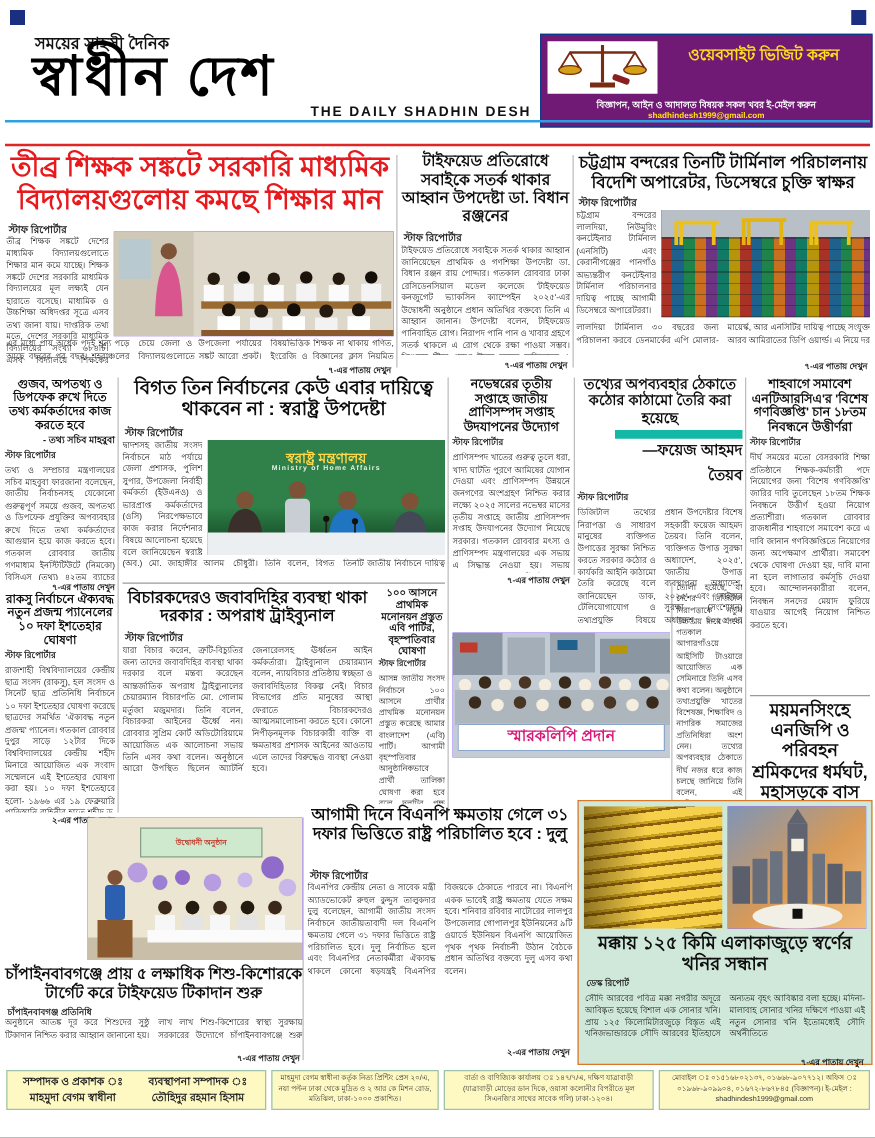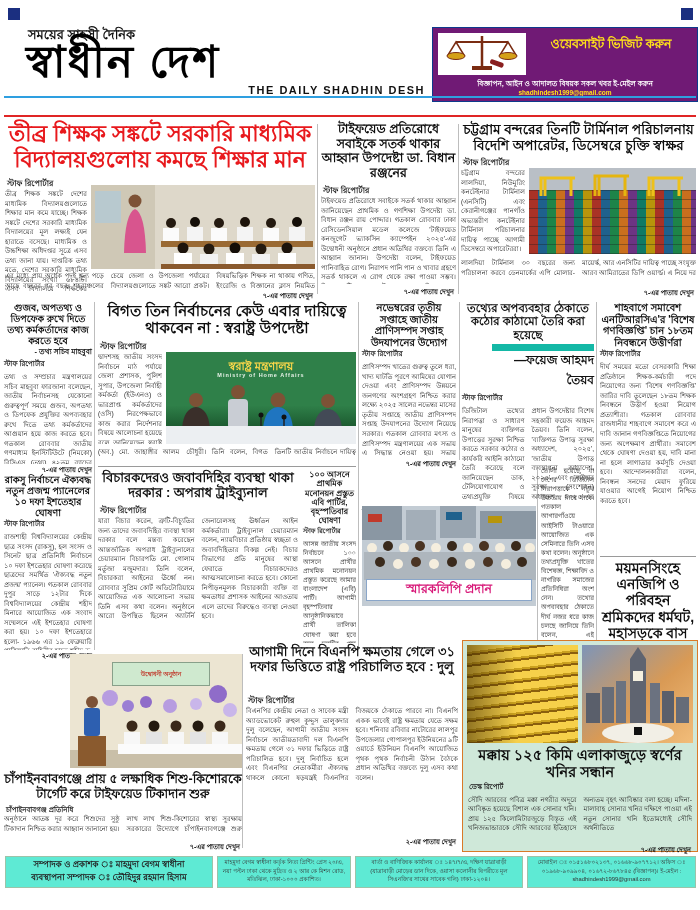--- a/index.html
+++ b/index.html
@@ -47,22 +47,22 @@
       repeating-linear-gradient(173deg,#f6d04a 0 7px,#caa11e 7px 9px,#8a5f0d 9px 11px);}
   .minphoto-bg{width:100%;height:100%;background:linear-gradient(180deg,#2f8049 0 58%,#1d5c31 80%,#14452a);}
   .min-txt1{position:absolute;top:6px;width:100%;text-align:center;color:#ffd94a;font-weight:bold;font-size:11px;}
   .min-txt2{position:absolute;top:20px;width:100%;text-align:center;color:#e8f2e8;font-weight:bold;font-size:5.5px;letter-spacing:1px;}
   .memo-banner{position:absolute;left:4px;right:4px;bottom:5px;height:20px;background:#fff;border:1px solid #8aa6c9;
     display:flex;align-items:center;justify-content:center;color:#d81b7a;font-weight:bold;font-size:12.5px;}
   .vac-banner{position:absolute;left:42px;top:8px;width:96px;height:22px;background:#cfe9cf;border:1px solid #88a08a;
     display:flex;align-items:center;justify-content:center;color:#c0392b;font-weight:bold;font-size:6px;text-align:center;}
   
   .mintbox{background:#cfe8d9;border:1px solid #d97a28;}
-  .fbox{position:absolute;top:856px;height:32px;background:#5eead4;border:1px solid #9cc3a9;
-        display:flex;flex-direction:column;align-items:center;text-align:center;padding:1px 3px;box-sizing:border-box;}
+  .fbox{position:absolute;top:856px;height:32px;background:#fef9c3;border:1px solid #9cc3a9;
+        display:flex;flex-direction:row;align-items:center;text-align:center;padding:1px 3px;box-sizing:border-box;}
   .fbox-big{font-size:8.5px;font-weight:bold;color:#222;line-height:1.55;}
   .fbox-sm{font-size:5.8px;color:#333;line-height:1.5;font-weight:500;}
 </style>
 </head>
 <body>
 
 <div id="page">
 
   <div class="corner" style="left:8px;top:8px;"></div>
   <div class="corner" style="left:681px;top:8px;"></div>

